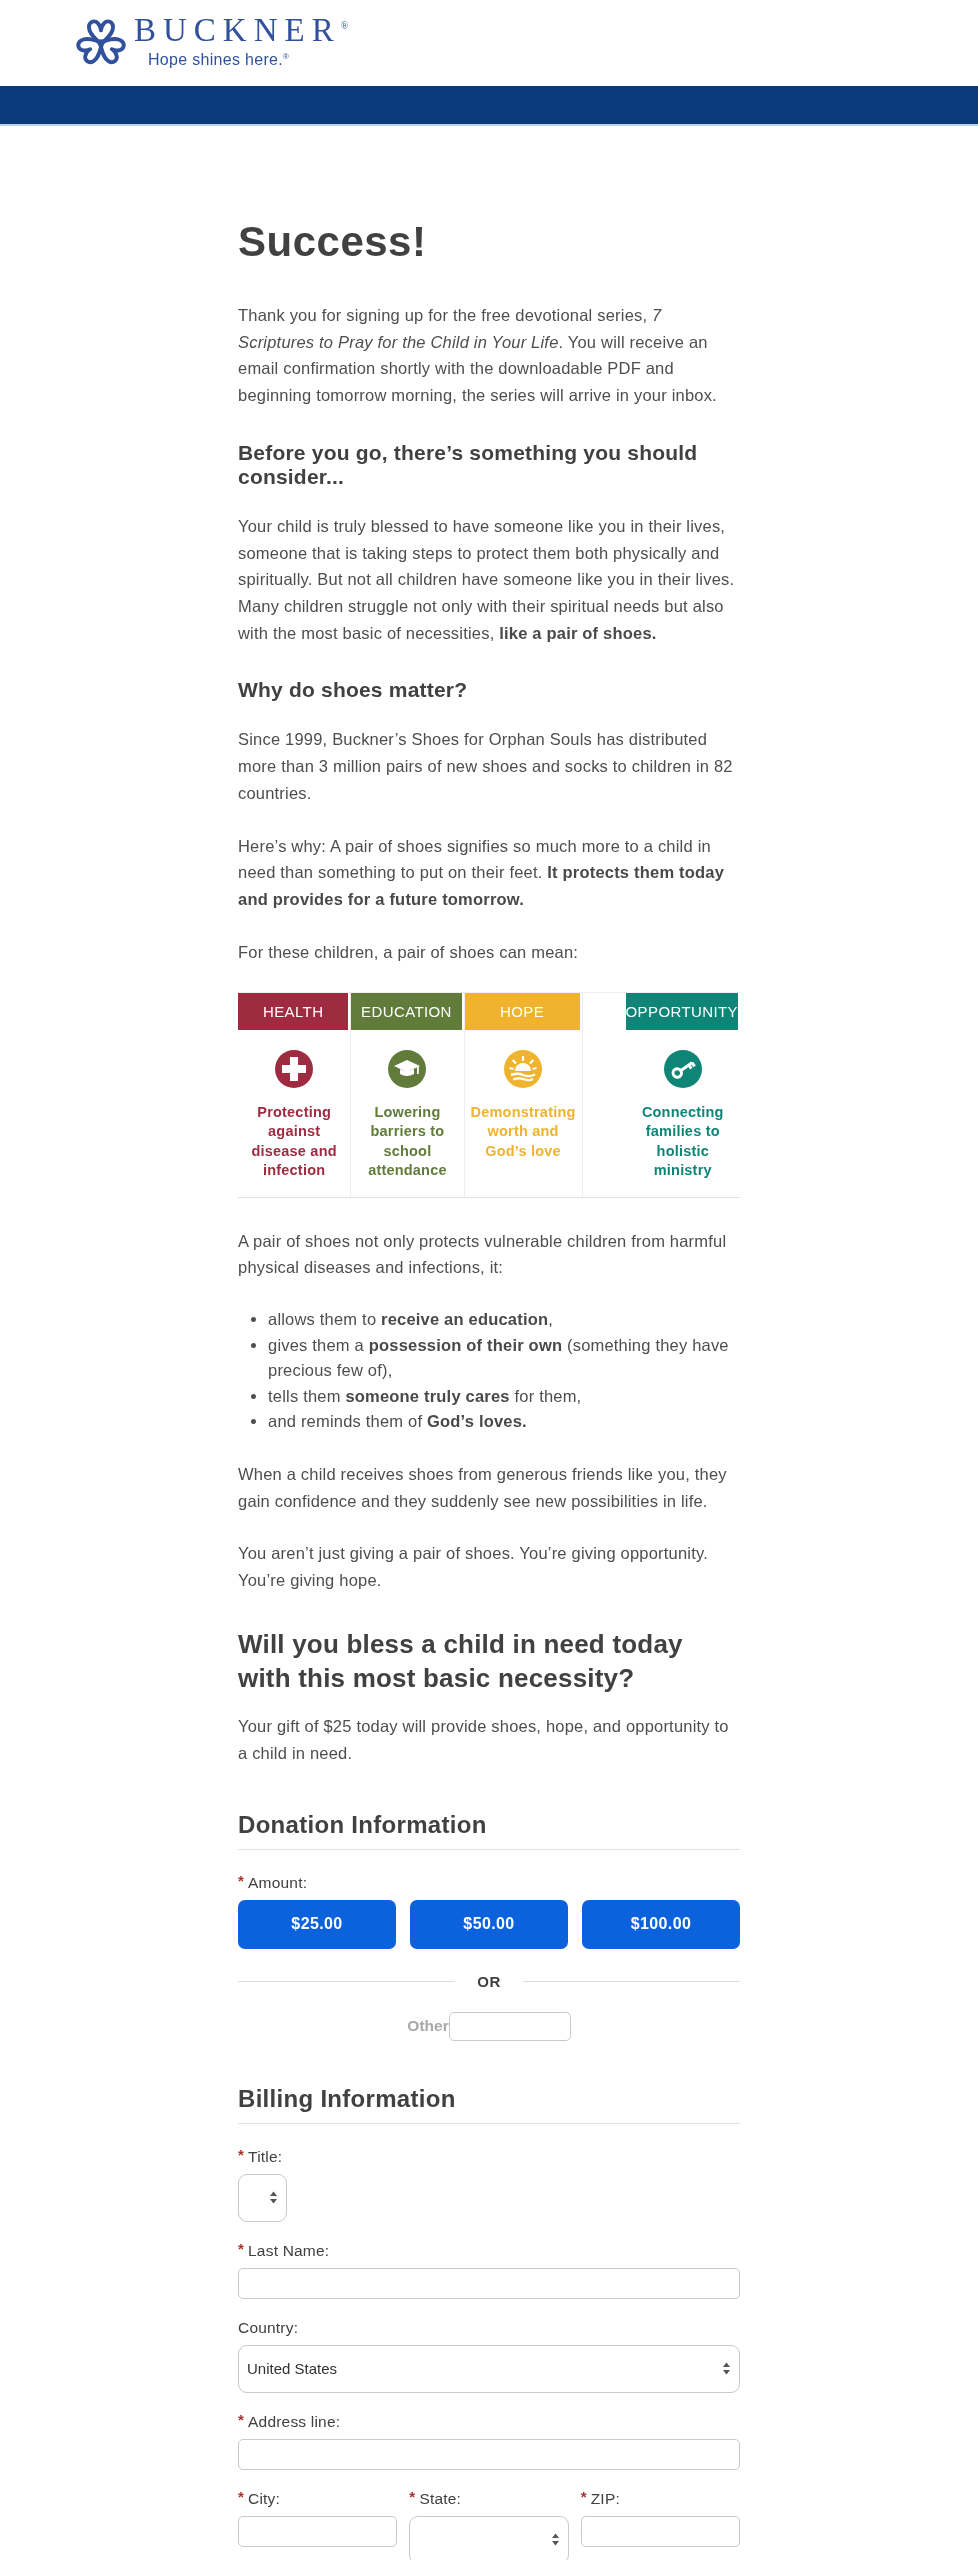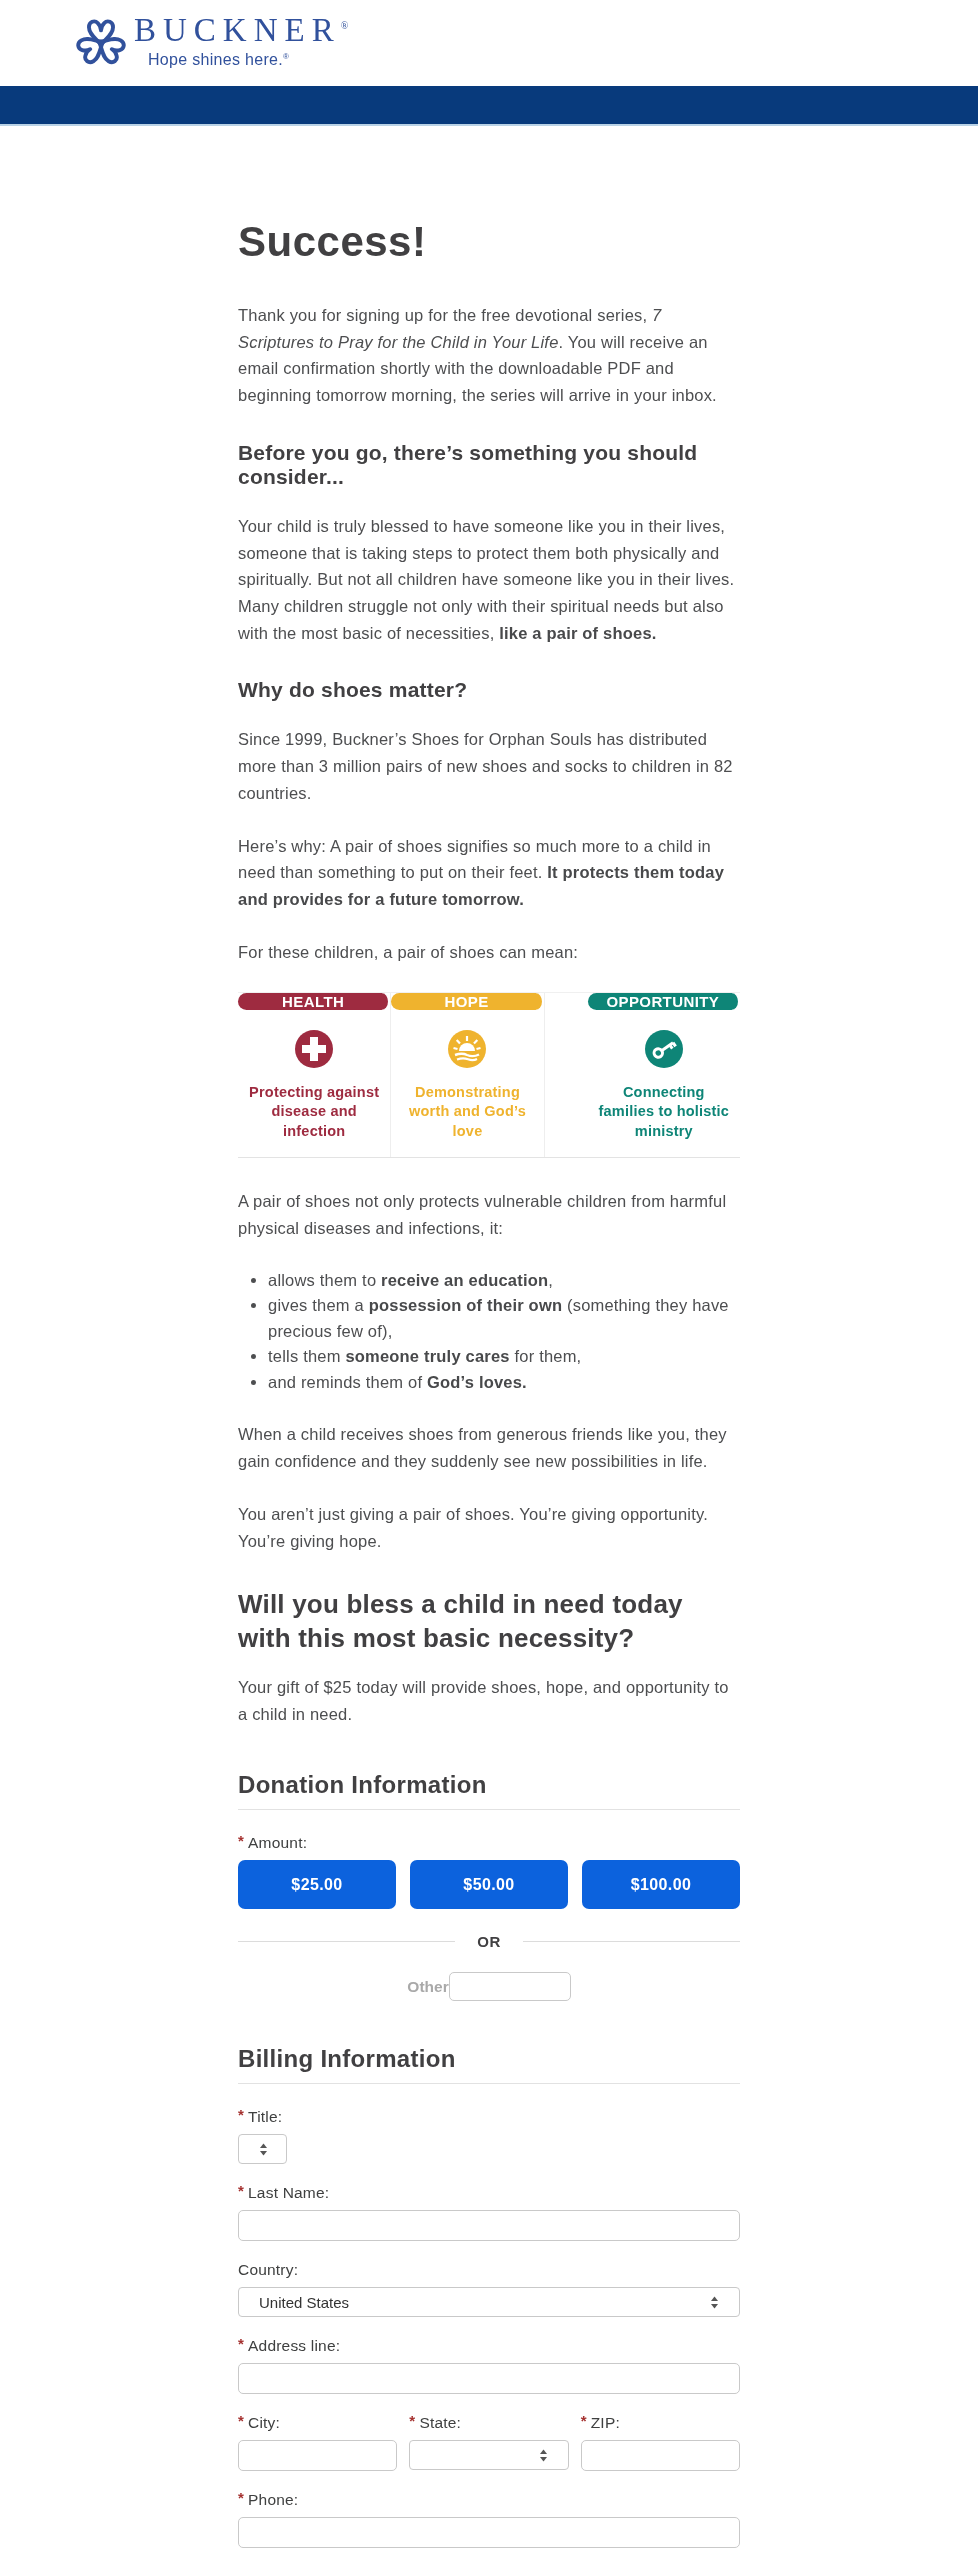--- a/index.html
+++ b/index.html
@@ -28,31 +28,31 @@
   .content p b, .content li b { font-weight:700; color:#48494b; }
   h2.sub { font-size:21px; font-weight:700; color:#414042; margin:32px 0 24px; letter-spacing:.2px; }
   h2.big-q { font-size:26px; font-weight:800; color:#414042; line-height:1.3; margin:34px 0 18px; letter-spacing:.2px; }
   ul.benefits { margin:0 0 26px 30px; }
   ul.benefits li { font-size:16.5px; line-height:1.55; letter-spacing:.2px; }
 
   
   .shoe-table { display:flex; width:100%; border-bottom:1px solid #e3e3e3; border-top:1px solid #f0f0f0; margin:6px 0 30px; }
   .shoe-col { flex:1; border-right:1px solid #eee; text-align:center; }
   .shoe-col:last-child { border-right:none;margin-left:43px; }
-  .shoe-col .th { color:#fff; font-weight:700; font-size:15px; letter-spacing:.4px; padding:0 0; border-right:2px solid #fff;border-radius:13px; }
+  .shoe-col .th { color:#fff; font-weight:400; font-size:15px; letter-spacing:.4px; padding:10px 0; border-right:2px solid #fff; }
   .shoe-col .cell { padding:19px 6px 16px; background:#fff; }
   .cell-icon { margin-bottom:10px; }
   .cell-text { font-weight:800; font-size:14.5px; line-height:1.35; letter-spacing:.2px; }
 
   
   .section-heading { font-size:24px; font-weight:800; color:#414042; padding-bottom:10px; border-bottom:1px solid #e2e2e2; margin:44px 0 24px; letter-spacing:.3px; }
   .field-label { font-size:15.5px; color:#3f4040; margin-bottom:8px; display:block; letter-spacing:.2px; }
   .req { color:#a53230; font-weight:700; margin-right:4px; font-size:15px; position:relative; top:-2px; }
   .text-input { border:1px solid #c9c9c9; border-radius:5px; height:31px; width:100%; font-size:15px; color:#333; padding:0 8px; background:#fff; font-family:"Liberation Sans",sans-serif; }
-  .select-box { border:1px solid #c9c9c9; border-radius:4px; height:30px; background:#fff; display:flex; align-items:center; justify-content:space-between; padding:0 20px; font-size:15px; color:#333; cursor:default; }
+  .select-box { border:1px solid #c9c9c9; border-radius:9px; height:48px; background:#fff; display:flex; align-items:center; justify-content:space-between; padding:0 8px; font-size:15px; color:#333; cursor:default; }
   .stepper { display:inline-flex; flex-direction:column; align-items:center; line-height:0; }
   .form-row { margin-bottom:20px; }
   .two-col { display:flex; gap:13px; }
   .two-col > div { flex:1; }
 
   
   .amount-row { display:flex; gap:14px; margin:4px 0 24px; }
   .amount-btn { flex:1; background:#0c62dd; color:#fff; font-weight:800; font-size:16px; border:none; border-radius:7px; height:49px; letter-spacing:.4px; cursor:pointer; font-family:"Liberation Sans",sans-serif; }
   .or-divider { display:flex; align-items:center; margin:4px 0 22px; }
   .or-divider .line { flex:1; height:1px; background:#dcdcdc; }
@@ -115,20 +115,34 @@
           <svg width="40" height="40" viewBox="0 0 40 40">
             <circle class="icon-bg" cx="20" cy="20" r="19" fill="#9e2b40"></circle>
             <rect x="16" y="8" width="8" height="24" fill="#fff"></rect>
             <rect x="8" y="16" width="24" height="8" fill="#fff"></rect>
           </svg>
         </div>
         <div class="cell-text" style="color: rgb(158, 43, 64);">Protecting against disease and infection</div>
       </div>
     </div>
     <div class="shoe-col">
+      <div class="th" style="background: rgb(97, 124, 58);">EDUCATION</div>
+      <div class="cell">
+        <div class="cell-icon">
+          <svg width="40" height="40" viewBox="0 0 40 40">
+            <circle class="icon-bg" cx="20" cy="20" r="19" fill="#617c3a"></circle>
+            <polygon points="20,11 33,17 20,23 7,17" fill="#fff"></polygon>
+            <path d="M13 20 L13 25 Q20 29 27 25 L27 20 Q20 24 13 20 Z" fill="#fff"></path>
+            <rect x="30" y="17" width="1.8" height="8" fill="#fff"></rect>
+          </svg>
+        </div>
+        <div class="cell-text" style="color: rgb(97, 124, 58);">Lowering barriers to school attendance</div>
+      </div>
+    </div>
+    <div class="shoe-col">
       <div class="th" style="background: rgb(239, 179, 46);">HOPE</div>
       <div class="cell">
         <div class="cell-icon">
           <svg width="40" height="40" viewBox="0 0 40 40">
             <circle class="icon-bg" cx="20" cy="20" r="19" fill="#efb32e"></circle>
             <path d="M12 22 A8 8 0 0 1 28 22 Z" fill="#fff"></path>
             <g stroke="#fff" stroke-width="2.2">
               <line x1="20" y1="12" x2="20" y2="7"></line>
               <line x1="13" y1="14.5" x2="9.7" y2="11"></line>
               <line x1="27" y1="14.5" x2="30.3" y2="11"></line>

